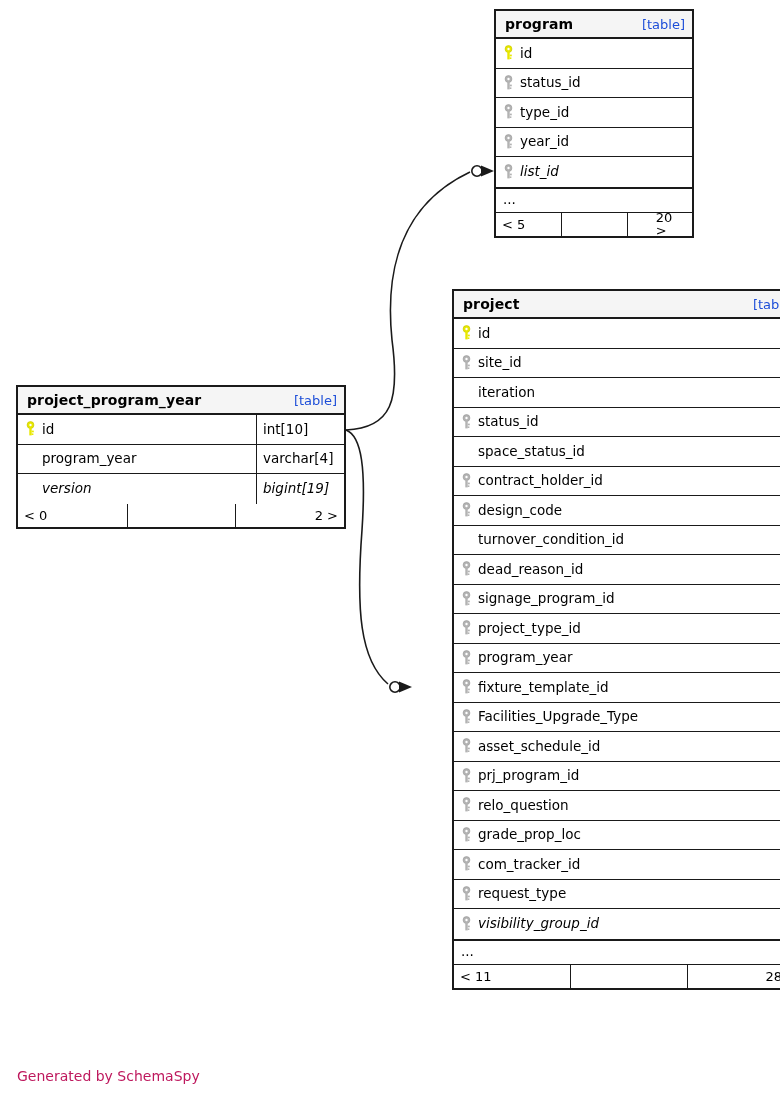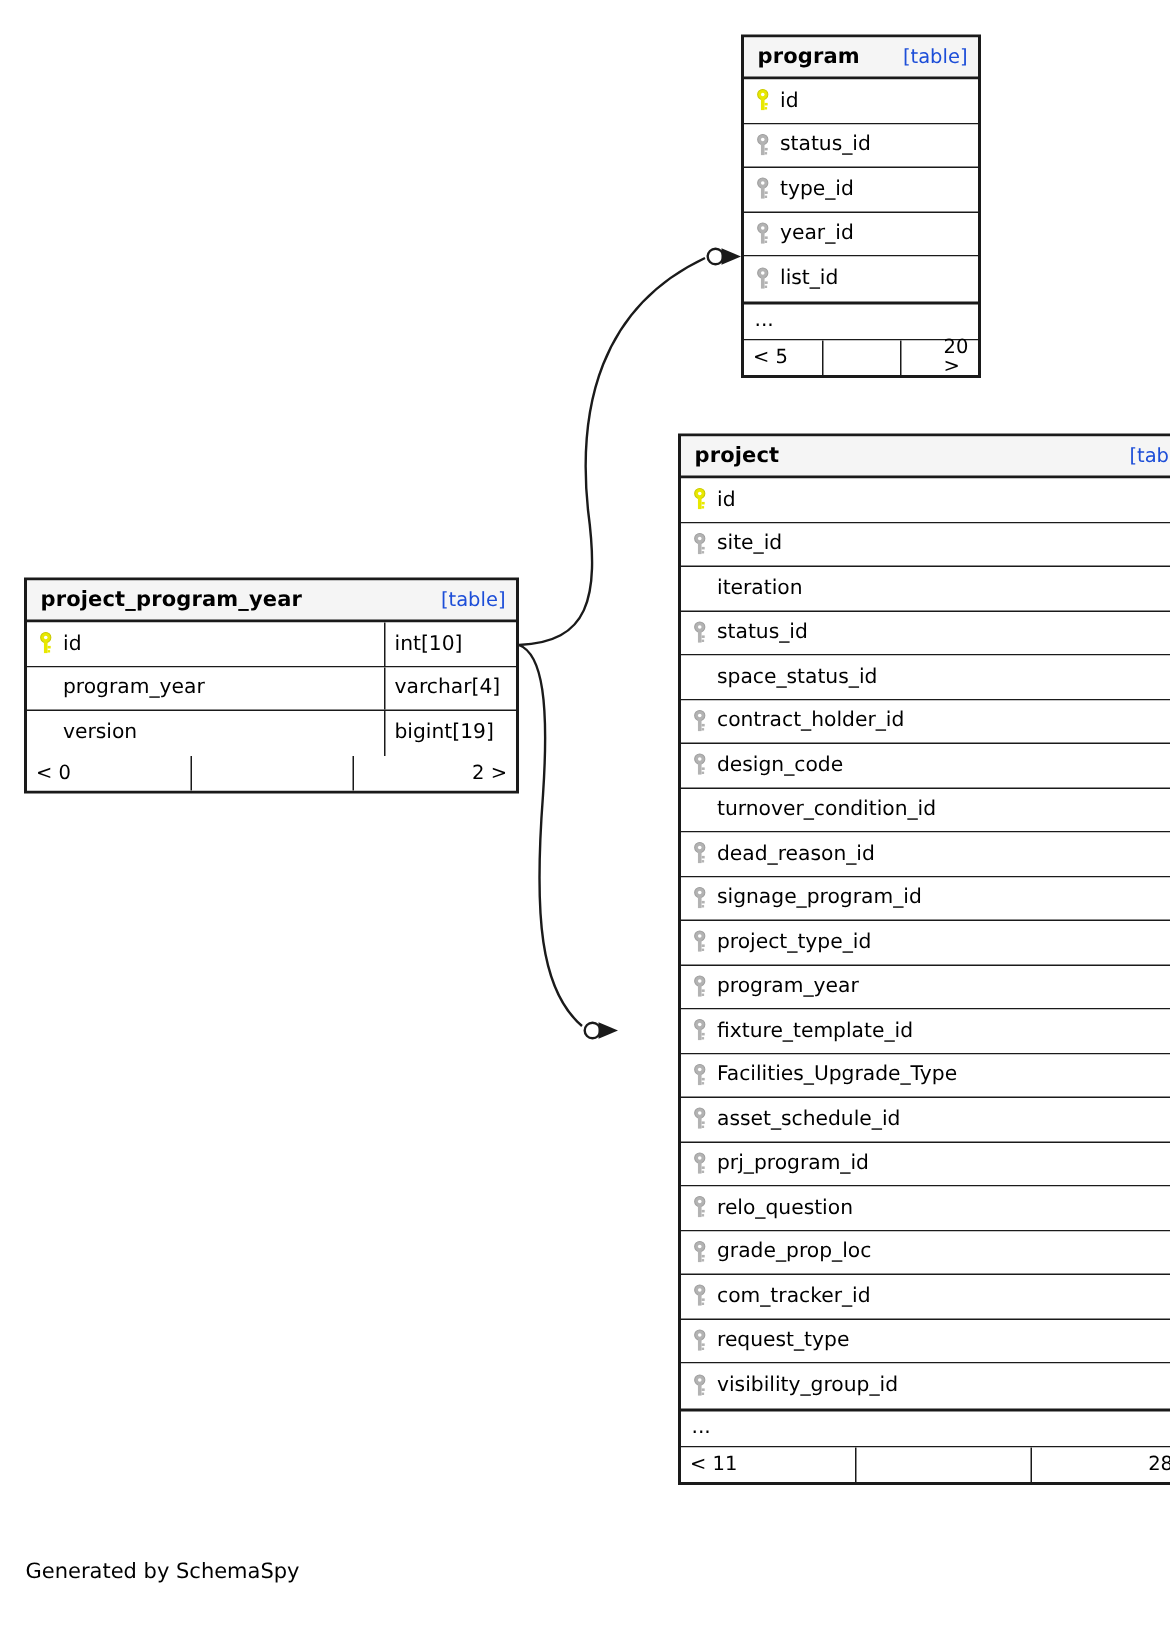--- a/index.html
+++ b/index.html
@@ -67,21 +67,21 @@
   .rows { display: block; }
 
   .row {
     display: flex;
     align-items: center;
     box-sizing: border-box;
     height: 29.5px;
     border-bottom: 1px solid #1a1a1a;
     background: #ffffff;
   }
-  .row:last-child { border-bottom: none; }
+  .row:last-child { border-bottom: none; font-style: italic; }
 
   .row .cell-name {
     flex: 1 1 auto;
     display: flex;
     align-items: center;
     gap: 6px;
     padding-left: 7px;
     min-width: 0;
     overflow: hidden;
     white-space: nowrap;
@@ -136,37 +136,37 @@
     font-size: 13px;
     height: 100%;
     padding: 0 6px;
   }
   .row-footer .fcell.left  { flex: 1 1 33.34%; justify-content: flex-start; }
   .row-footer .fcell.mid   { flex: 1 1 33.33%; border-left: 1px solid #1a1a1a; }
   .row-footer .fcell.right { flex: 1 1 33.33%; border-left: 1px solid #1a1a1a; justify-content: flex-end; padding-left: 28px; }
 
   
   #tbl-program {
-    left: 494px;  top: 9px;   width: 160px; margin-top: 14px;
+    left: 494px;  top: 9px;   width: 200px;
   }
   #tbl-project {
     left: 412px;  top: 289px; width: 353px; margin-left: 40px;
   }
   #tbl-ppy {
     left: 16px;   top: 385px; width: 330px;
   }
   #tbl-ppy .row .cell-type { width: 88px; }
 
   
   #footer-caption {
     position: absolute;
     left: 17px;
-    top: 1040px;
+    top: 1068px;
     font-size: 14px;
-    color: #000000;
+    color: #be185d;
     z-index: 3;
   }
 </style>
 </head>
 <body>
 
 <div id="canvas">
 
   <svg id="edges" viewBox="0 0 780 1099" width="780" height="1099" xmlns="http://www.w3.org/2000/svg">
 

